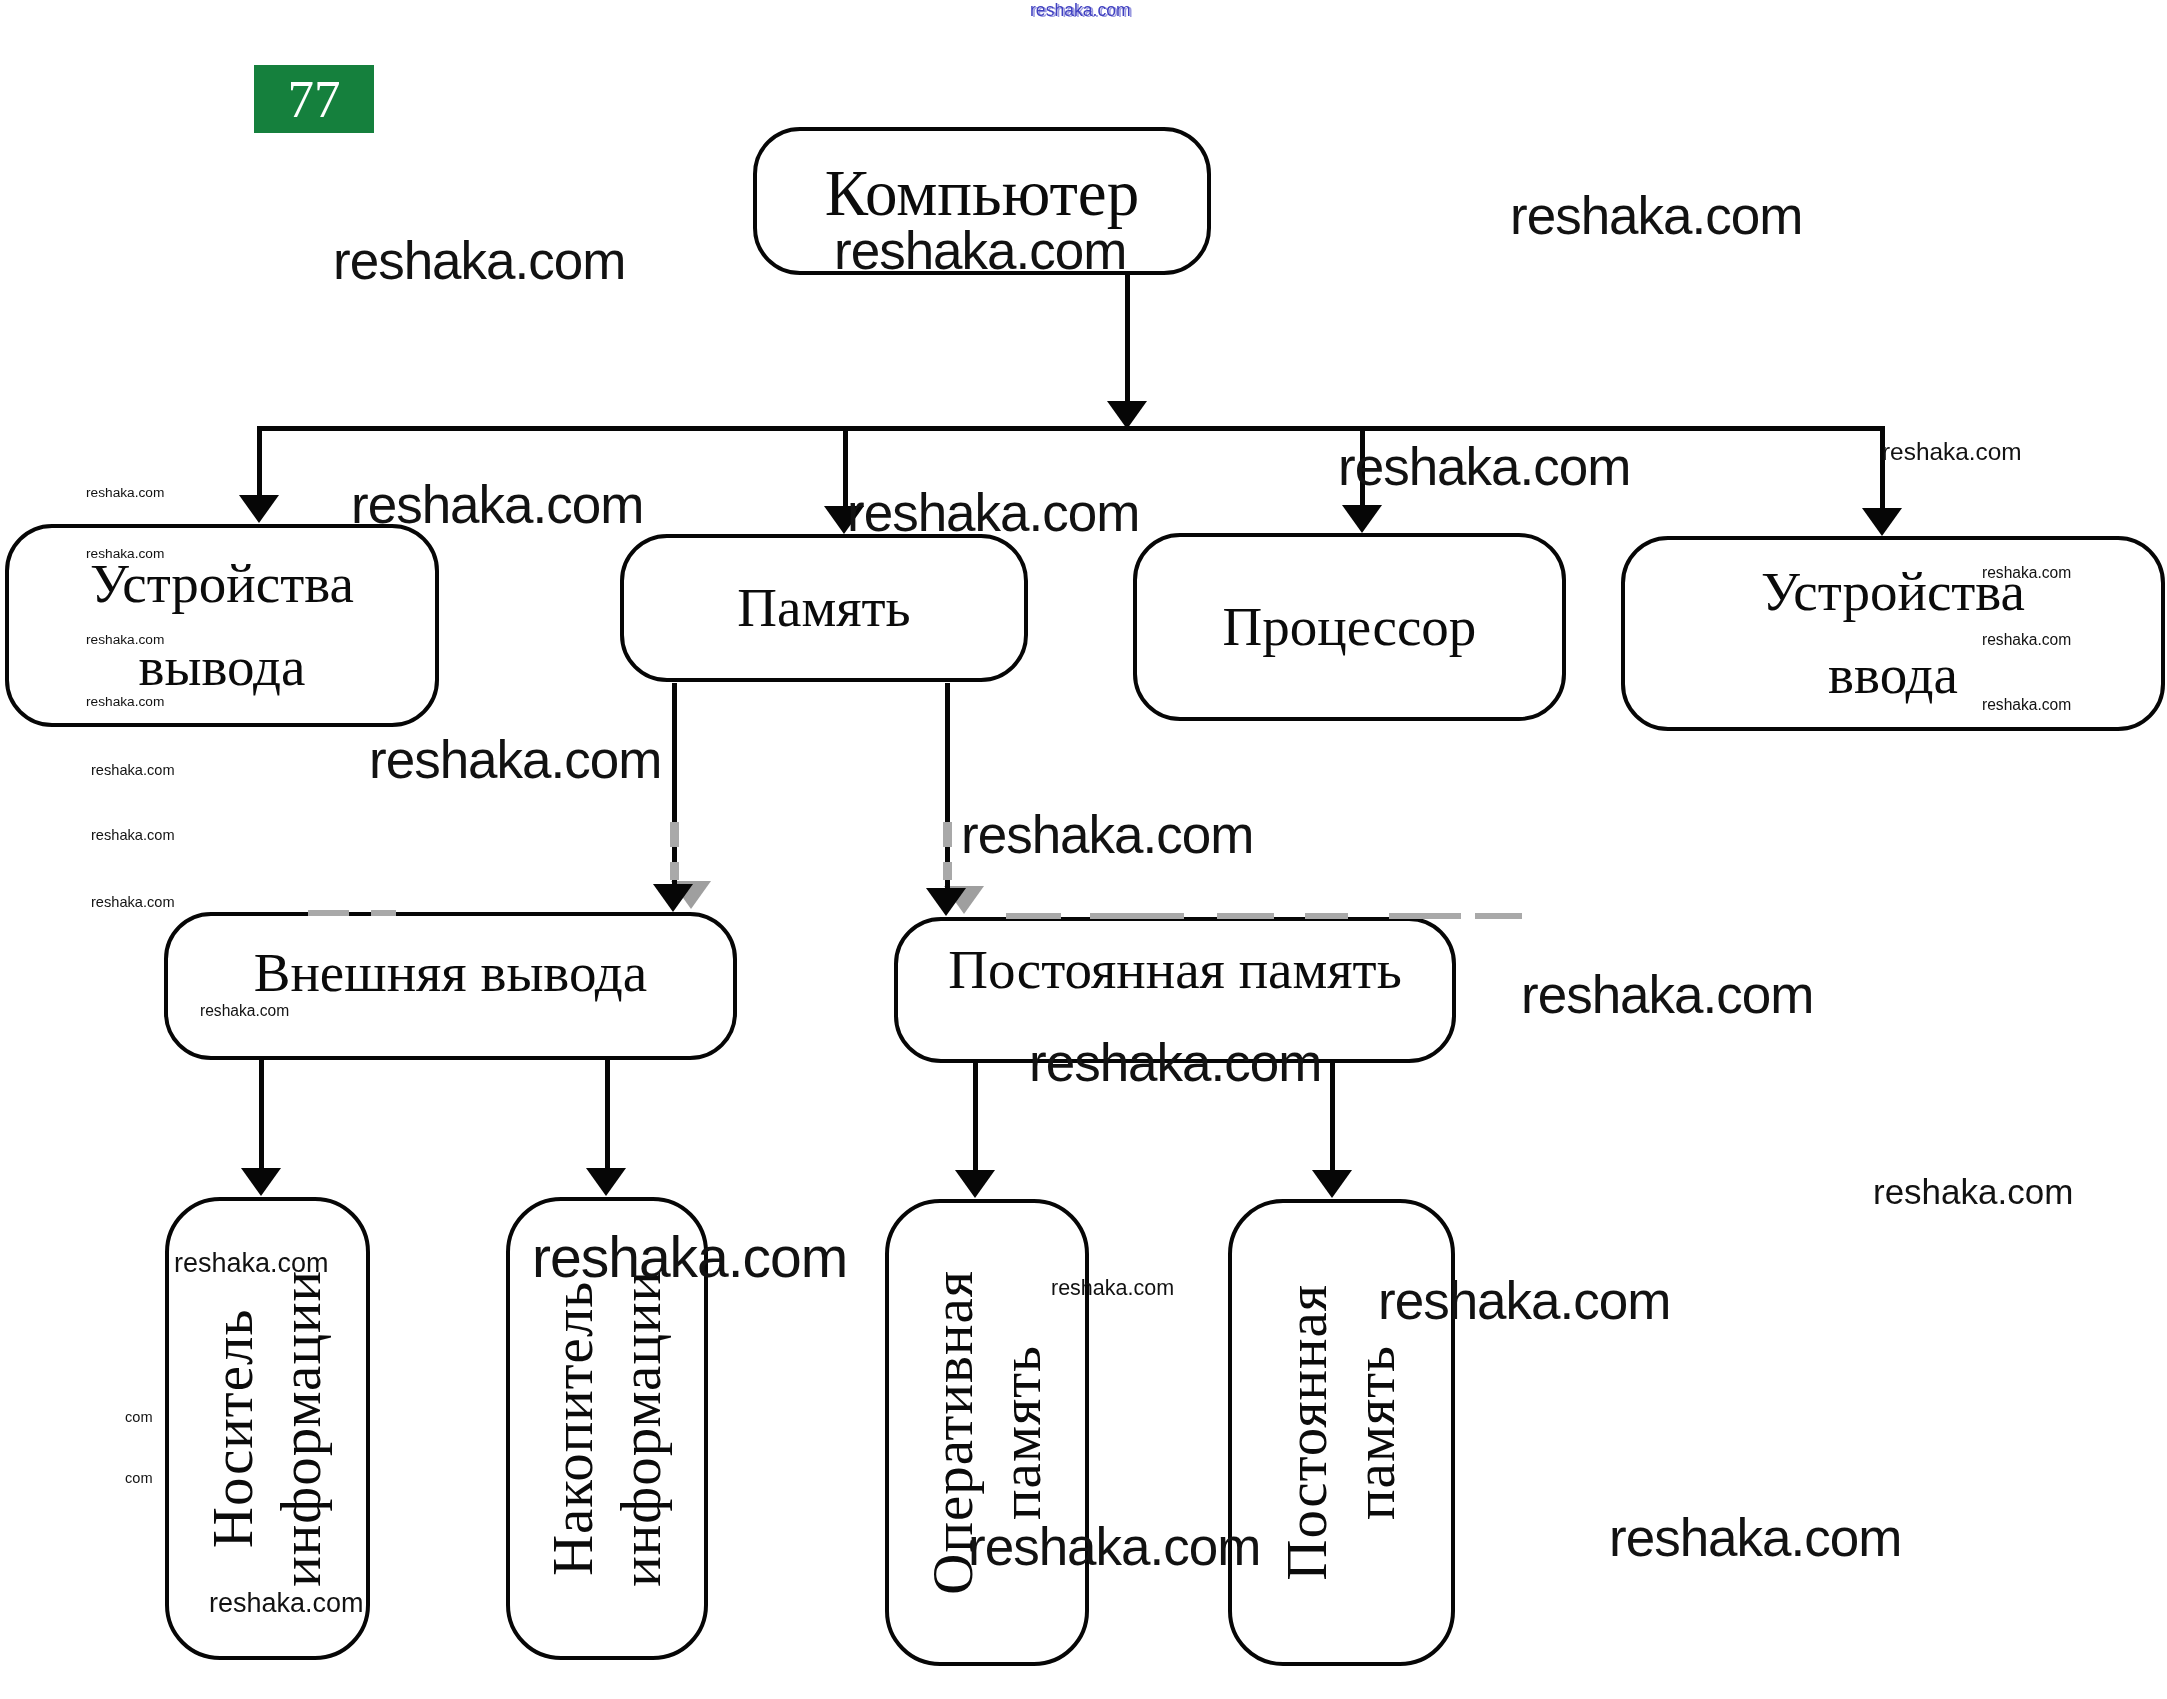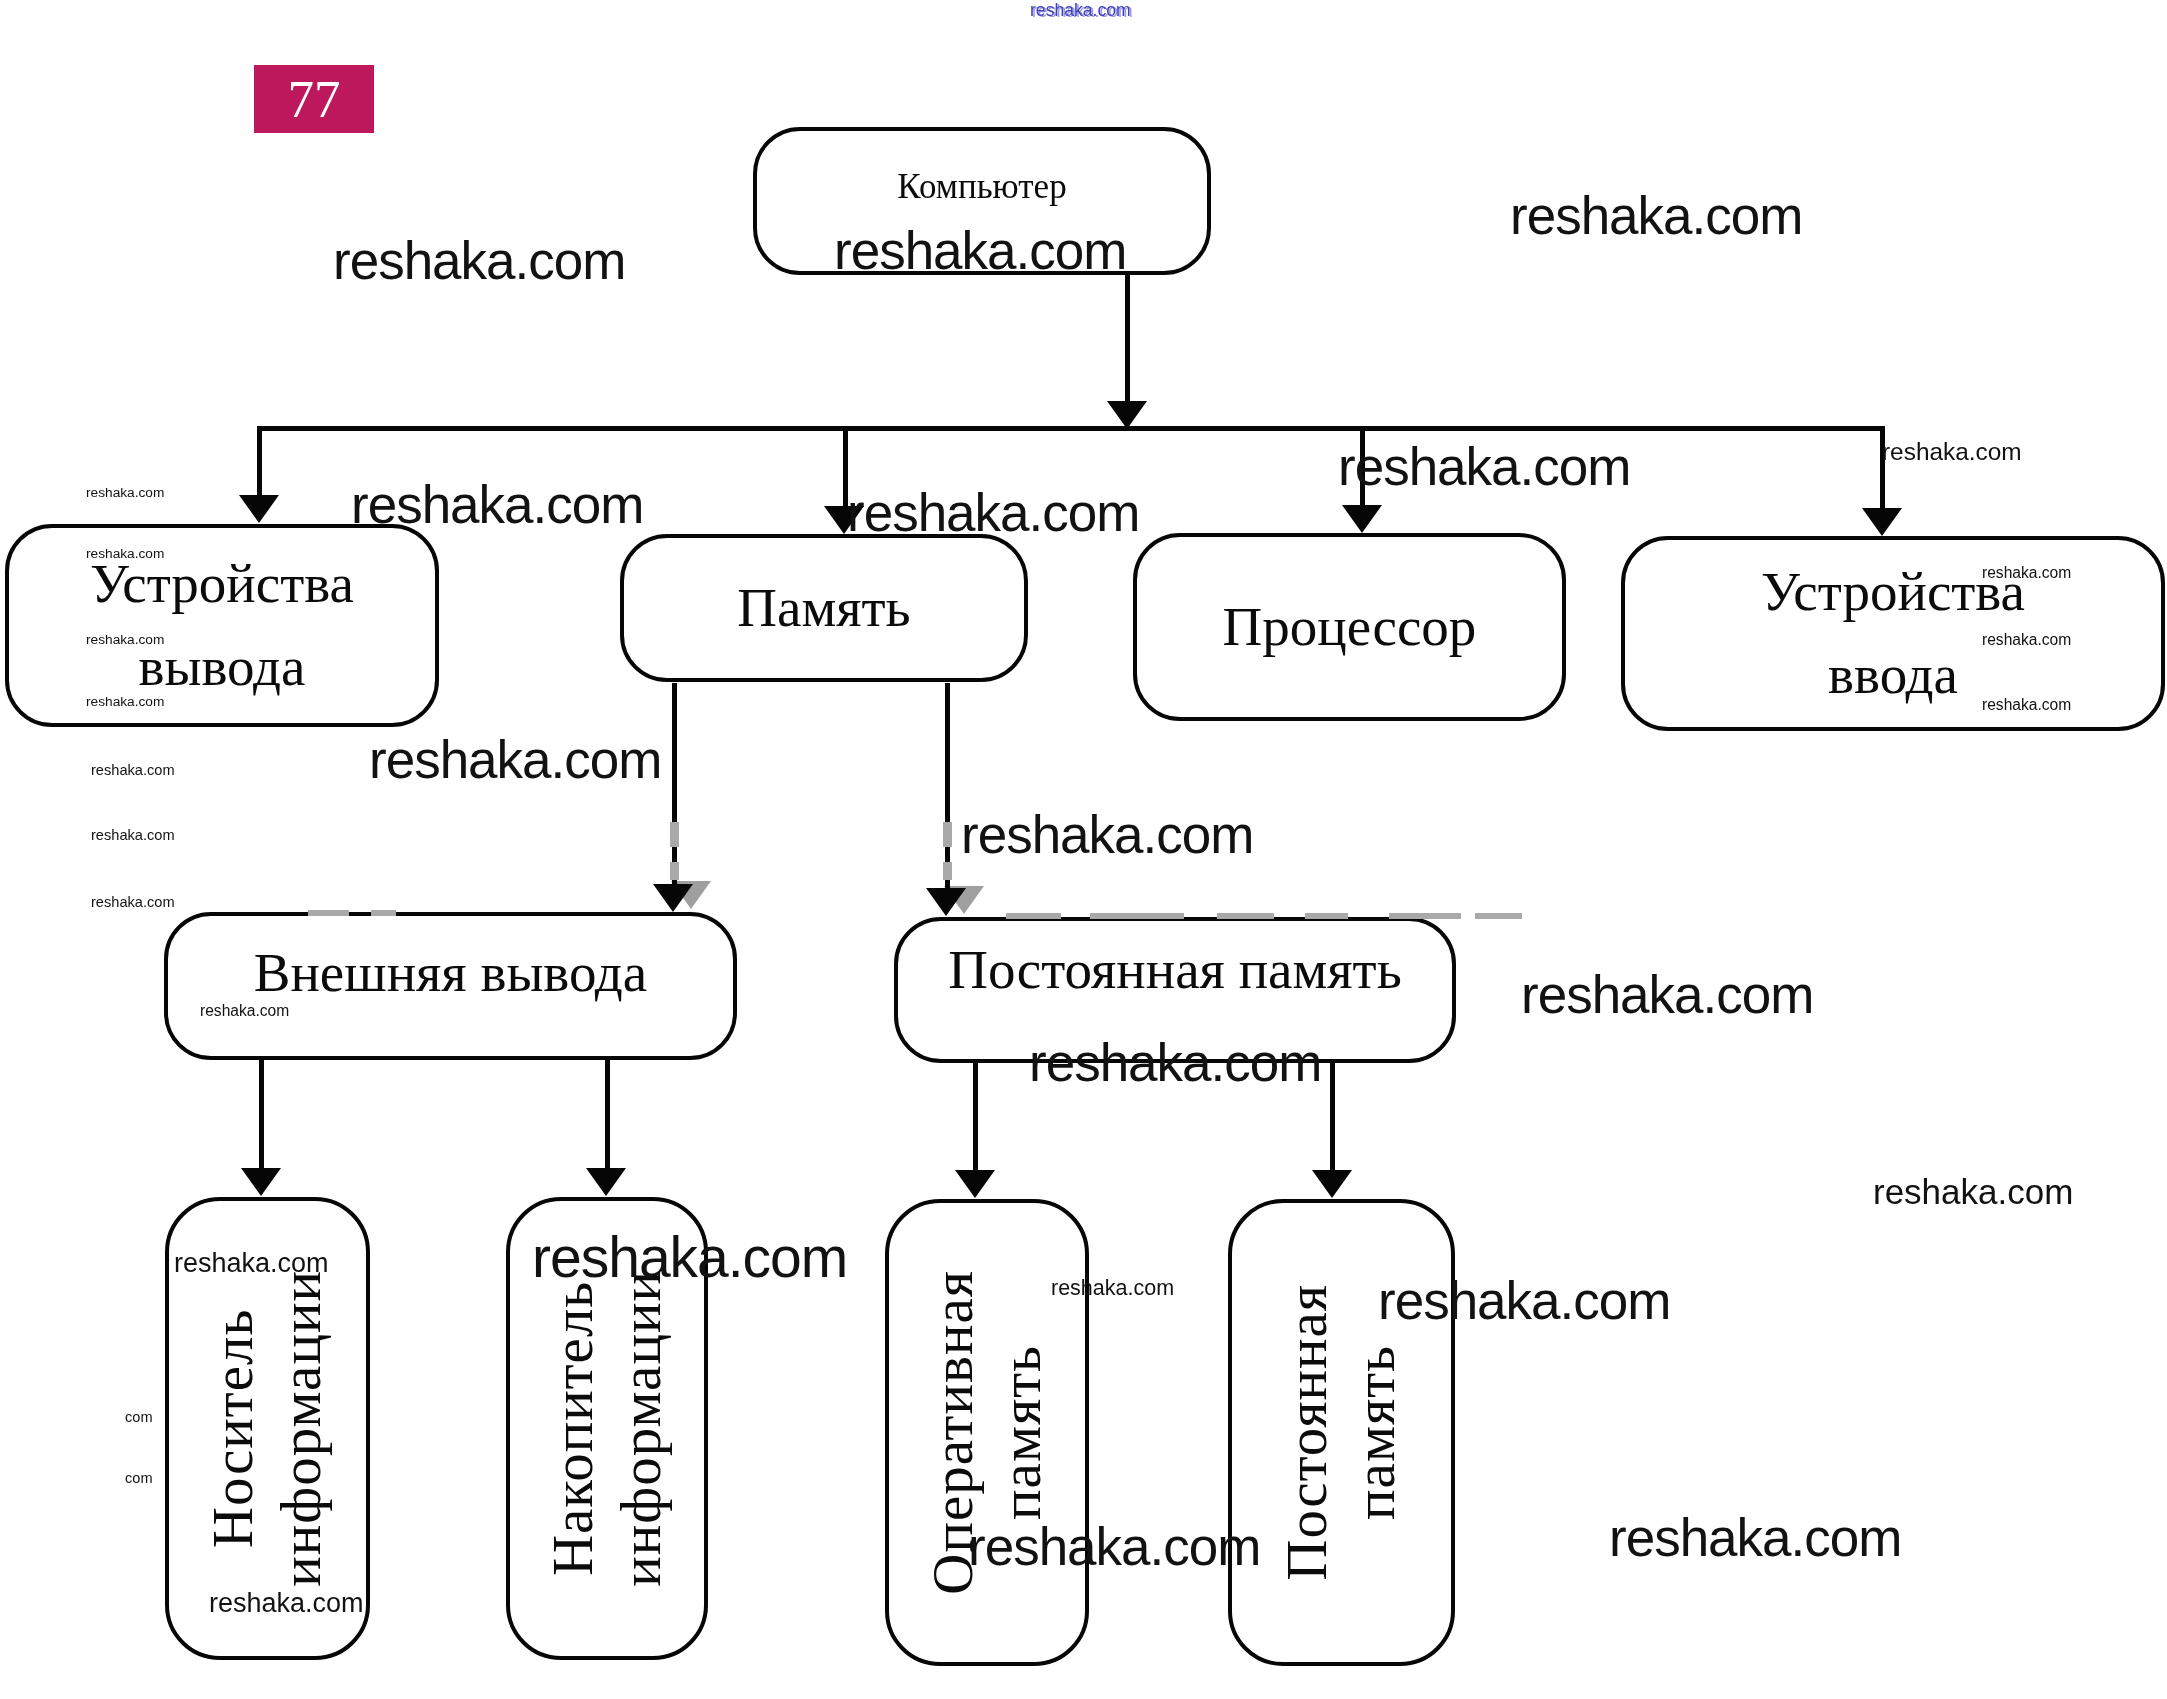--- a/index.html
+++ b/index.html
@@ -3,31 +3,31 @@
 <meta charset="utf-8">
 <style>
   html,body{margin:0;padding:0;}
   body{
     width:2167px;height:1700px;position:relative;background:#ffffff;
     font-family:"Liberation Sans",sans-serif;overflow:hidden;
   }
   
   .badge{
     position:absolute;left:254px;top:65px;width:120px;height:68px;
-    background:#be185d;color:#fff;display:flex;align-items:center;justify-content:center;
+    background:#15803d;color:#fff;display:flex;align-items:center;justify-content:center;
     font-family:"Liberation Serif",serif;font-size:53px;
   }
   
   .node{
     position:absolute;border:4.9px solid #060606;border-radius:47px;background:#fff;
     display:flex;align-items:center;justify-content:center;text-align:center;
     font-family:"Liberation Serif",serif;color:#0b0b0b;z-index:3;box-sizing:border-box;
   }
   .node .lbl{line-height:1.5;}
-  .n-computer{left:753px;top:127px;width:458px;height:148px;font-size:35px;align-items:flex-start;padding-top:30px;}
+  .n-computer{left:753px;top:127px;width:458px;height:148px;font-size:65px;align-items:flex-start;padding-top:14px;}
   .n-input{left:4.9px;top:524px;width:434px;height:203px;font-size:55px;}
   .n-memory{left:620px;top:534px;width:408px;height:148px;font-size:55px;}
   .n-cpu{left:1133px;top:533px;width:433px;height:188px;font-size:55px;}
   .n-output{left:1621px;top:536px;width:544px;height:195px;font-size:55px;}
   .n-external{left:164px;top:912px;width:573px;height:148px;font-size:55px;padding-bottom:25px;}
   .n-internal{left:894px;top:917px;width:562px;height:146px;font-size:55px;padding-bottom:39px;}
   .tall{border-radius:55px;}
   .n-carrier{left:165px;top:1197px;width:205px;height:463px;}
   .n-storage{left:506px;top:1197px;width:202px;height:463px;}
   .n-ram{left:885px;top:1199px;width:204px;height:467px;}

